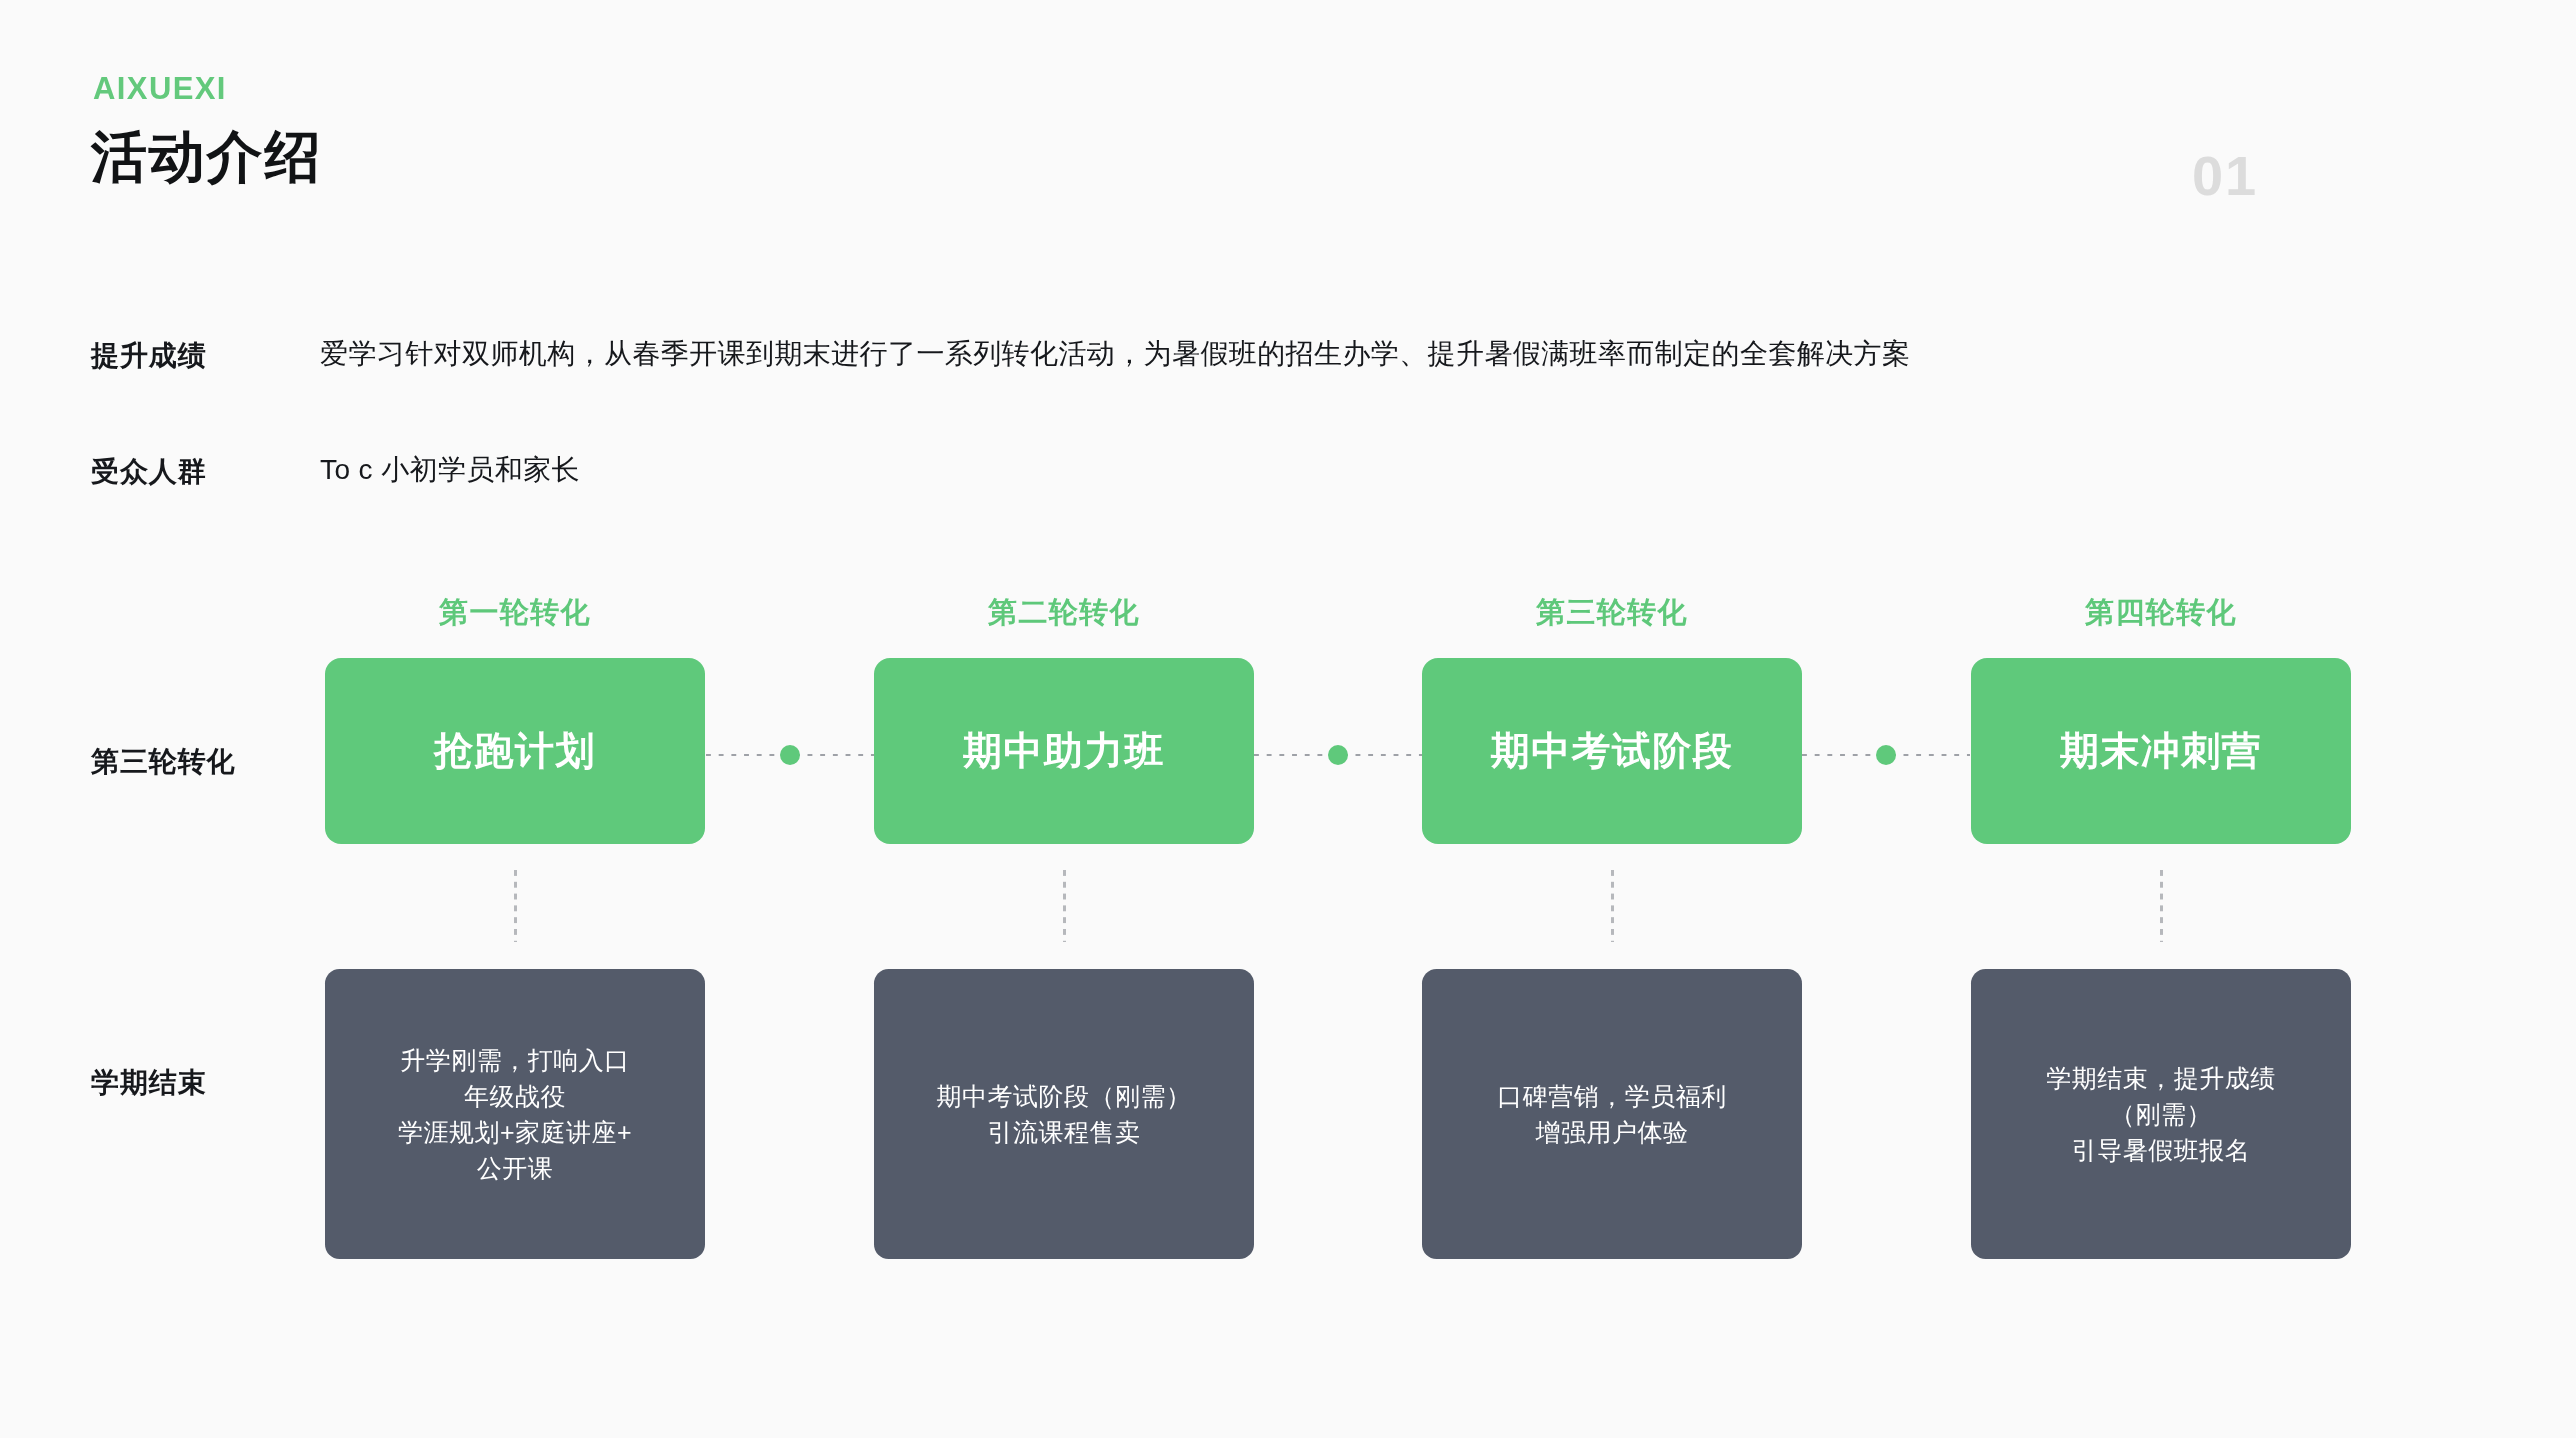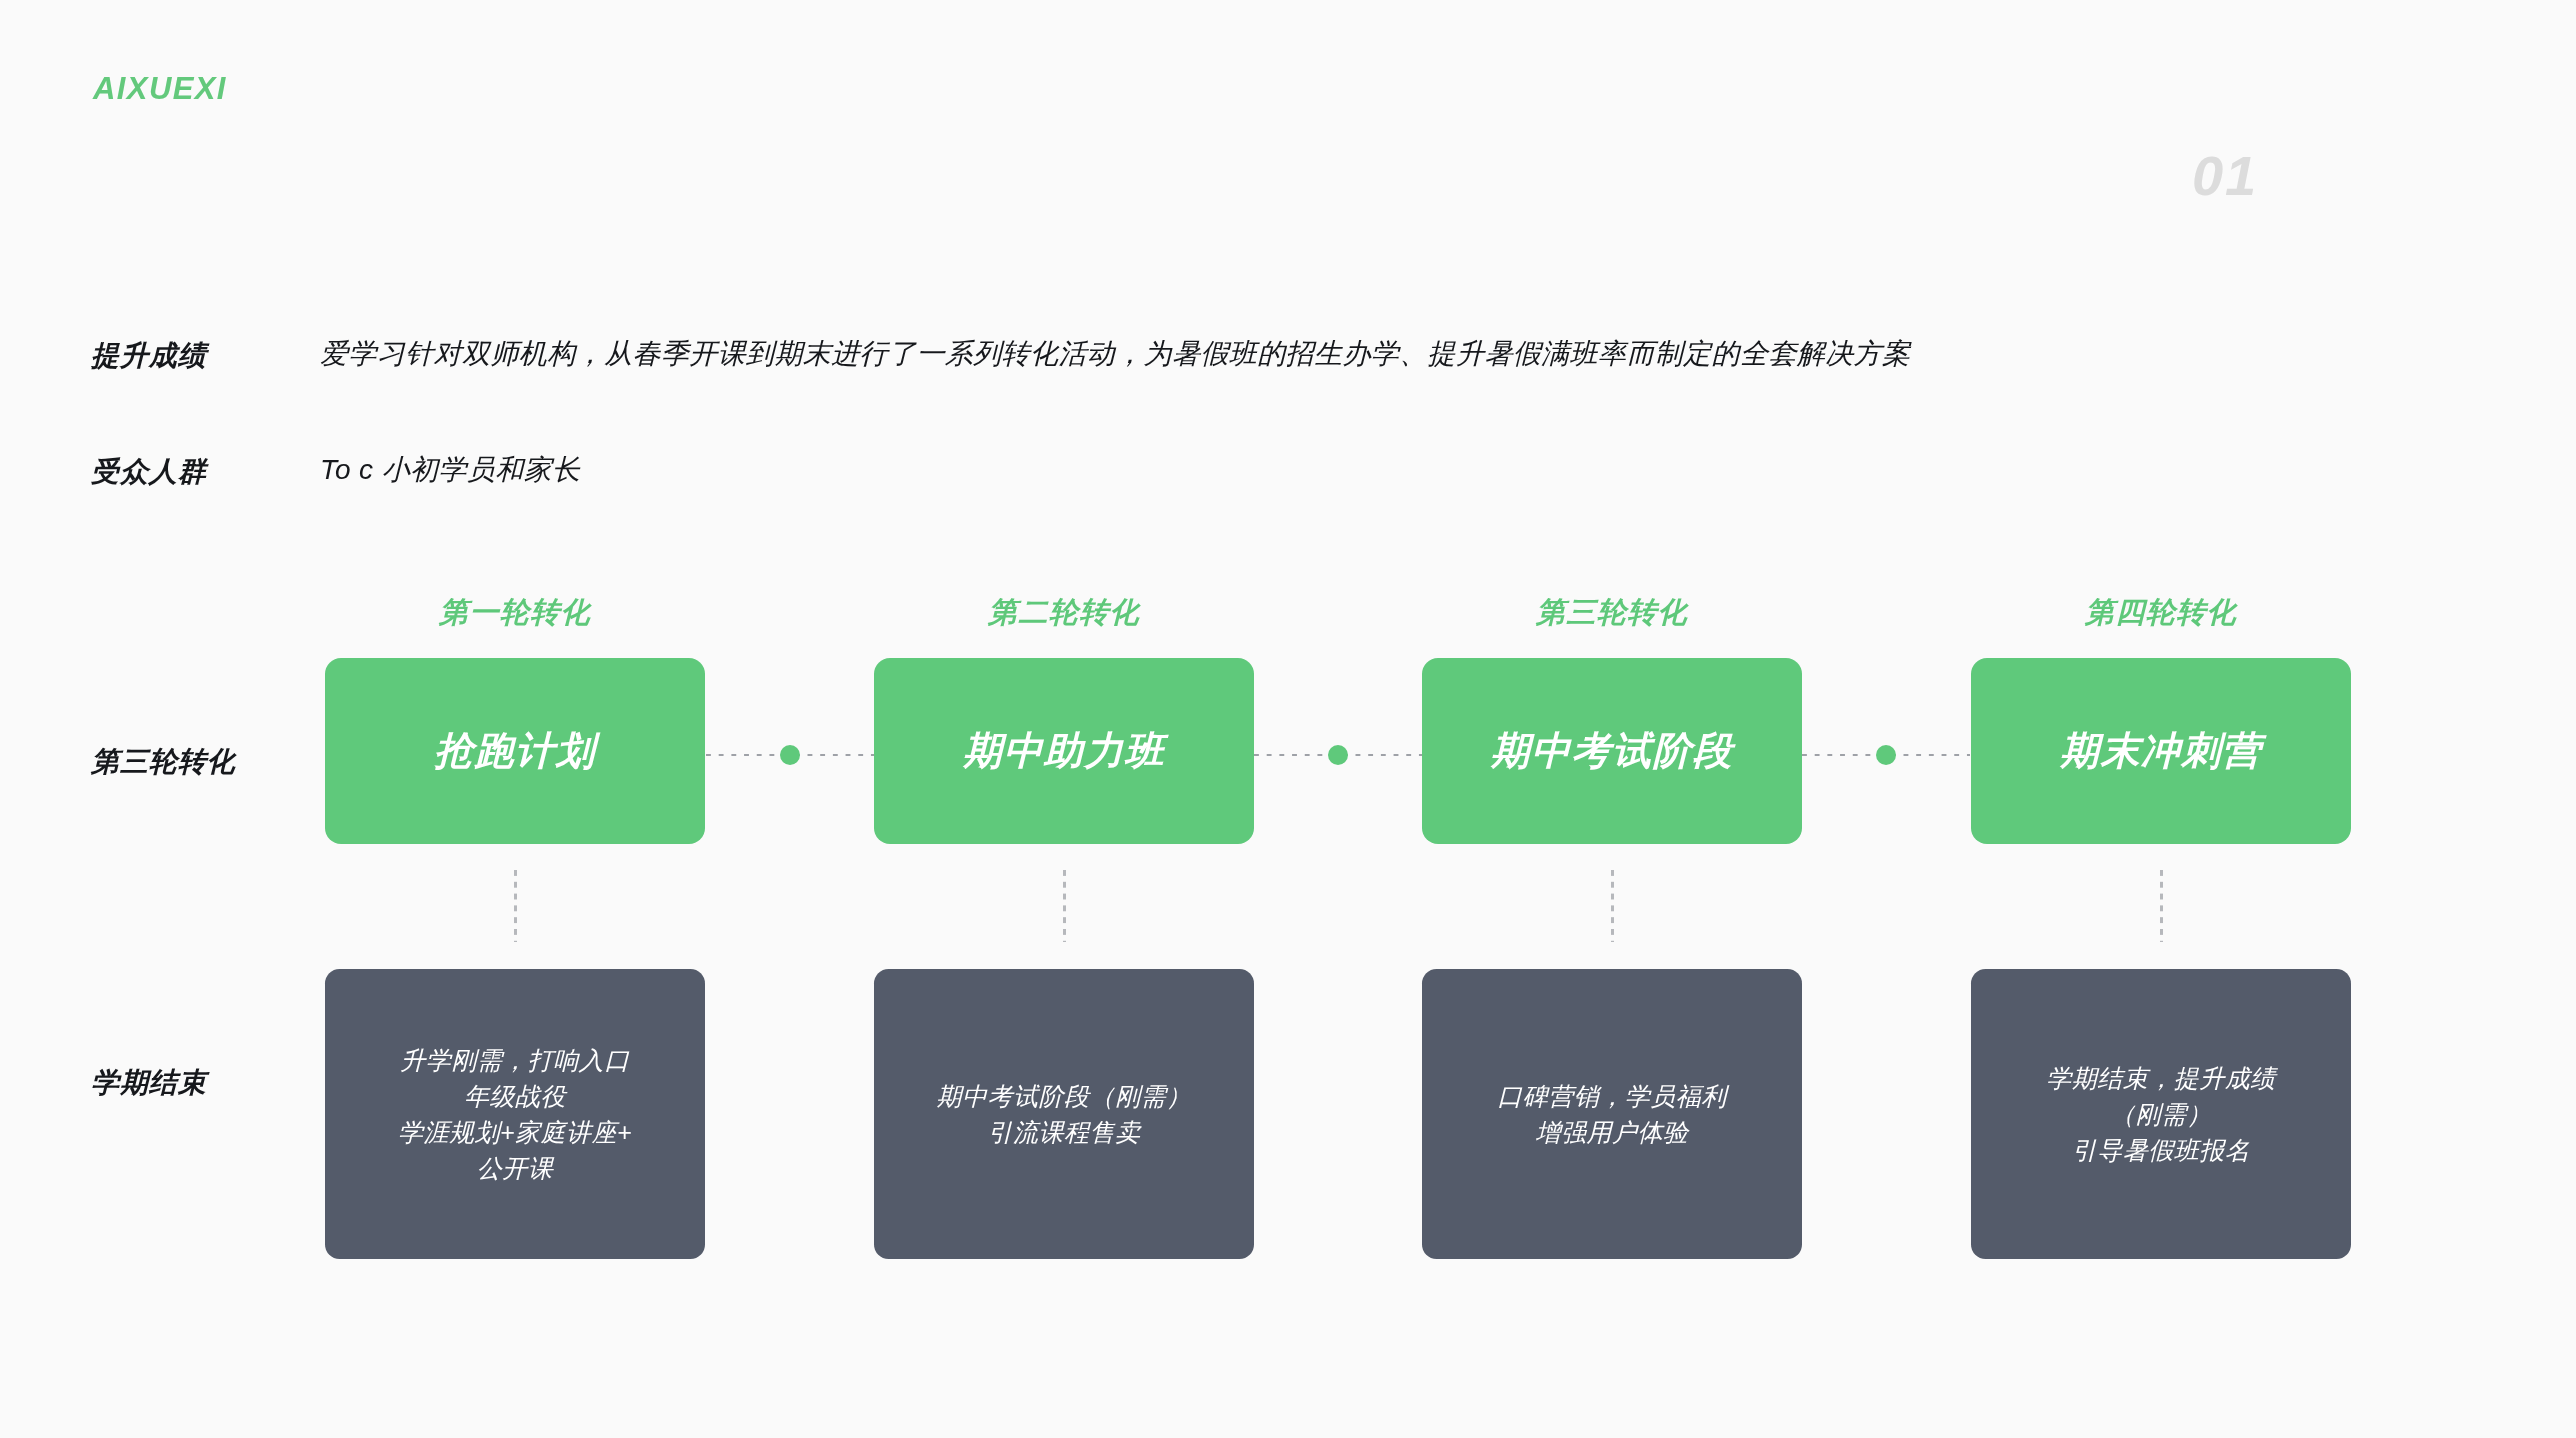--- a/index.html
+++ b/index.html
@@ -2,21 +2,21 @@
 <html style="font-size:14.5px"><head>
 <meta charset="utf-8">
 <style>
   * { margin:0; padding:0; box-sizing:border-box; }
   html, body {
     width:2576px; height:1438px;
     background:#fafafa;
     font-family:"Liberation Sans","DejaVu Sans",sans-serif;
     overflow:hidden;
   }
-  .slide { position:relative; width:2348px; height:1438px; background:#fafafa;font-style:italic; }
+  .slide { position:relative; width:2348px; height:1438px; background:#fafafa; }
 
   
   .brand {
     position:absolute; left:93px; top:71px;
     font-size:31px; font-weight:bold; letter-spacing:1.4px;
     color:#63c97c;
   }
   .page-title {
     position:absolute; left:91px; top:120px;
     font-size:56px; font-weight:bold; color:#111315;
@@ -114,20 +114,21 @@
     width:20px; height:20px; border-radius:50%;
     background:#5fc97b;
   }
 </style>
 </head>
 <body>
 
 <div class="slide">
 
   <div class="brand">AIXUEXI</div>
+  <div class="page-title">活动介绍</div>
   <div class="page-number">01</div>
 
   <div class="info-row r1">
     <span class="info-label">提升成绩</span>
     <span class="info-value">爱学习针对双师机构，从春季开课到期末进行了一系列转化活动，为暑假班的招生办学、提升暑假满班率而制定的全套解决方案</span>
   </div>
 
   <div class="info-row r2">
     <span class="info-label">受众人群</span>
     <span class="info-value">To c 小初学员和家长</span>

